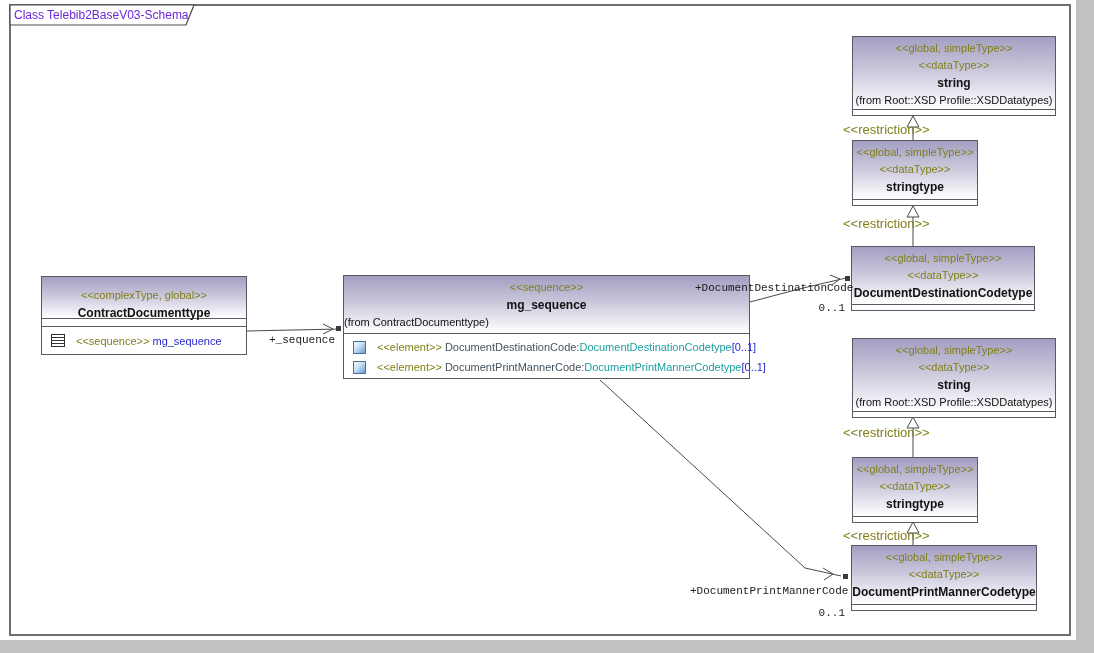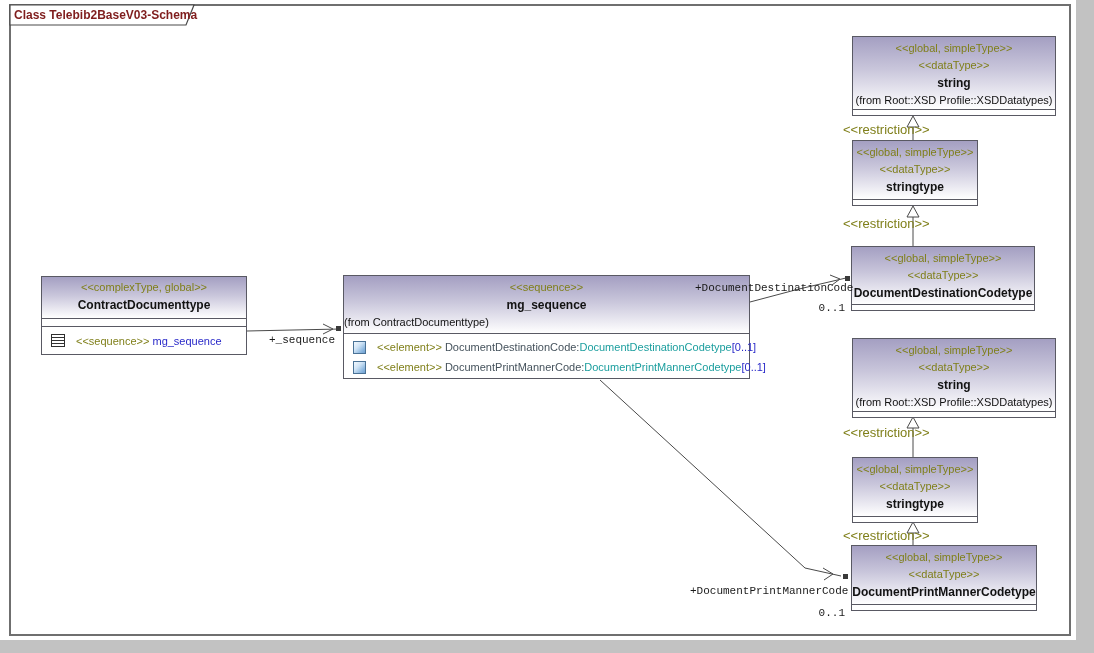--- a/index.html
+++ b/index.html
@@ -1,20 +1,20 @@
 <!DOCTYPE html>
 <html><head>
 <meta charset="utf-8">
 <style>
   html,body { margin:0; padding:0; }
   body { background:#c2c2c2; font-family:"Liberation Sans", sans-serif; }
   #stage { position:relative; width:1094px; height:653px; overflow:hidden; background:#c2c2c2; }
   #page  { position:absolute; left:0; top:0; width:1076px; height:640px; background:#ffffff; }
   #frame { position:absolute; left:9px; top:4px; width:1062px; height:632px; border:2px solid #6f6f6f; box-sizing:border-box; }
-  #tab-text { position:absolute; left:14px; top:8px; font-size:12px; font-weight:bold; color:#7f1d1d; white-space:nowrap; }
+  #tab-text { position:absolute; left:14px; top:8px; font-size:12px; font-weight:normal; color:#6d28d9; white-space:nowrap; }
 
   .box  { position:absolute; border:1px solid #595963; background:#fff; box-sizing:border-box; }
   .head { background:linear-gradient(180deg,#a49fc2 0%,#c9c6db 45%,#ffffff 100%); text-align:center; box-sizing:border-box; padding-top:3px; }
   .stereo   { font-size:11px; line-height:17px; color:#7f7f19; white-space:nowrap; }
   .cname    { font-size:12px; line-height:18px; font-weight:bold; color:#121212; white-space:nowrap; }
   .fromline { font-size:11px; line-height:17px; color:#121212; white-space:nowrap; }
   .fromline.leftal { text-align:left; }
   .comp { border-top:1px solid #595963; box-sizing:border-box; background:#fff; }
   .row  { display:flex; align-items:center; gap:11px; padding-left:9px; font-size:11px; white-space:nowrap; }
   .st { color:#7f7f19; }
@@ -67,21 +67,21 @@
     <line x1="913" y1="533" x2="913" y2="545" stroke="#4a4a4a"></line>
     <polygon points="913,522 919,533 907,533" fill="#ffffff" stroke="#4a4a4a"></polygon>
   </svg>
 
   <svg class="conn" width="200" height="26" style="left:9px; top:4px;">
     <polygon points="1,1 185,1 177,21 1,21" fill="#ffffff" stroke="#4a4a4a" stroke-width="1.2"></polygon>
   </svg>
   <div id="tab-text">Class Telebib2BaseV03-Schema</div>
 
   <div class="box" style="left:41px; top:276px; width:206px;">
-    <div class="head" style="height:41px; padding-top:2px;">
+    <div class="head" style="height:41px; padding-top:10px;">
       <div class="stereo">&lt;&lt;complexType, global&gt;&gt;</div>
       <div class="cname">ContractDocumenttype</div>
     </div>
     <div class="comp" style="height:8px;"></div>
     <div class="comp" style="height:28px;">
       <div class="row" style="height:27px;">
         <span class="seq-icon"></span>
         <span><span class="st">&lt;&lt;sequence&gt;&gt;</span><span>&nbsp;</span><span class="opnm">mg_sequence</span></span>
       </div>
     </div>

